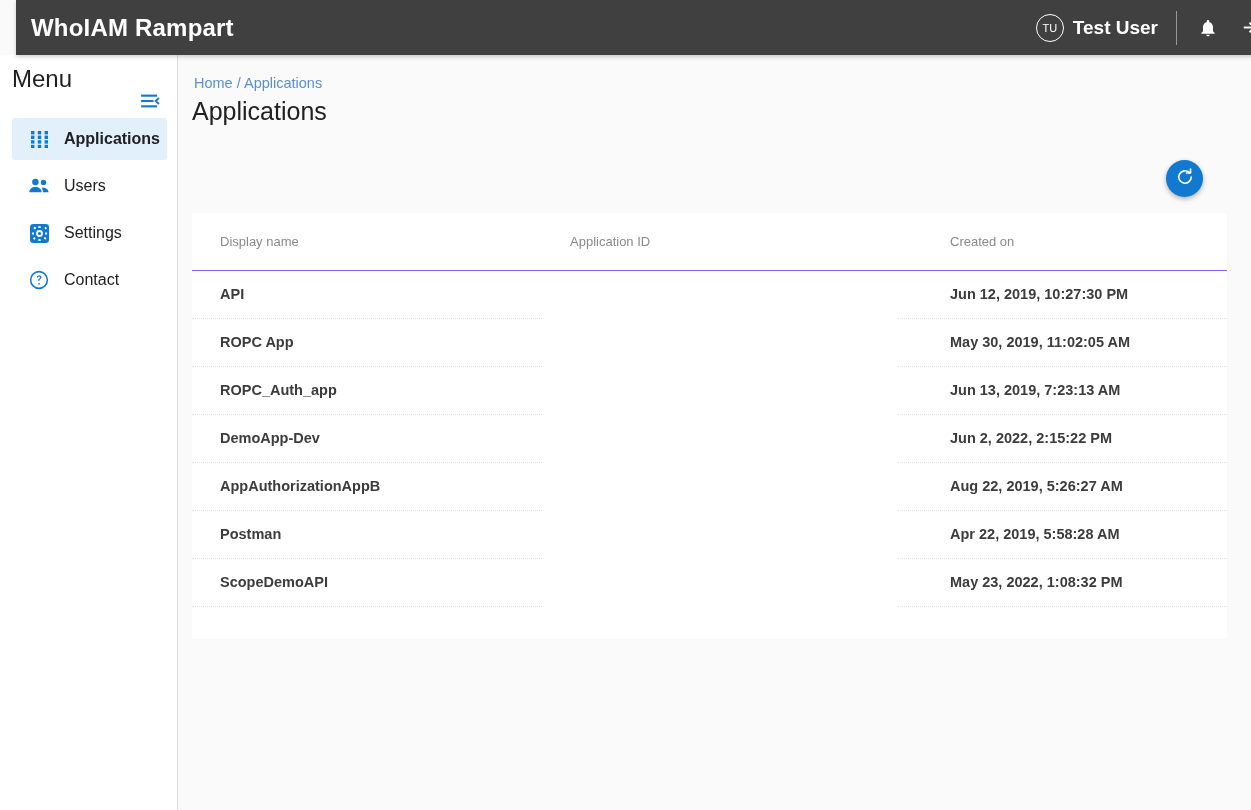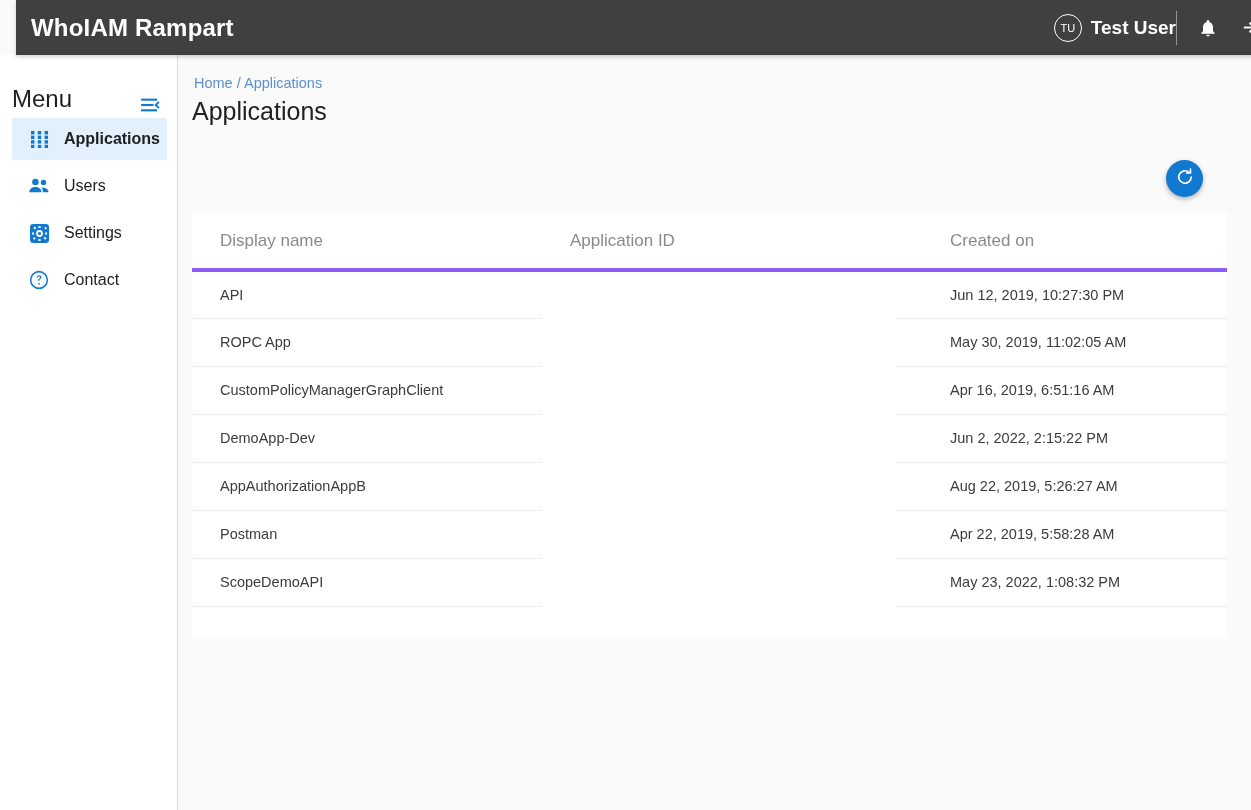--- a/index.html
+++ b/index.html
@@ -35,21 +35,21 @@
   }
   #avatar {
     width: 28px; height: 28px; border-radius: 50%;
     border: 1.6px solid #ffffff;
     color: #fff; font-size: 11px;
     display: flex; align-items: center; justify-content: center;
     margin-right: 9px;
   }
   #user-name {
     color: #fff; font-size: 19px; font-weight: bold;
-    white-space: nowrap;
+    margin-right: 18px; white-space: nowrap;
   }
   .bar-sep {
     width: 1px; height: 34px; background: rgba(255,255,255,.45);
     margin-right: 18px;
   }
   .bar-icon {
     width: 26px; height: 26px;
     display: flex; align-items: center; justify-content: center;
     margin-right: 16px;
     cursor: pointer;
@@ -58,23 +58,24 @@
 
   
   #sidebar {
     position: absolute; top: 55px; left: 0;
     width: 178px; height: 755px;
     background: #ffffff;
     border-right: 1px solid #dcdcdc;
     z-index: 20;
   }
   #menu-head {
-    display: flex; align-items: flex-end;
+    display: flex; align-items: flex-start;
     height: 48px; padding: 0 16px 0 12px;
     margin-top: 10px;
+    flex-direction: column;
   }
   #menu-title {
     font-size: 24px; color: #1f1f1f; font-weight: normal;
   }
   #menu-collapse { margin-left: auto; cursor: pointer; display: flex; }
 
   .nav-item {
     display: flex; align-items: center;
     height: 42px;
     margin: 5px 10px 5px 12px;
@@ -136,37 +137,37 @@
 
   
   #table-card {
     position: absolute; top: 158px; left: 14px;
     width: 1035px; height: 625px;
     background: #ffffff;
   }
   table { border-collapse: collapse; width: 100%; table-layout: fixed; }
   th {
     text-align: left; font-weight: normal;
-    font-size: 17px; color: #8a8a8a;
+    font-size: 13px; color: #8a8a8a;
     height: 57px; padding: 0;
-    border-bottom: 4px solid #8b5cf6;
+    border-bottom: 1px solid #8b5cf6;
     vertical-align: middle;
   }
   td {
     font-size: 14.5px; color: #3c3c3c;
     height: 48px; padding: 0;
     border-bottom: 1px dotted #e0e0e0;
     vertical-align: middle;
     white-space: nowrap;
   }
   td.empty-cell { border-bottom: none; }
   .col-name { width: 350px; padding-left: 28px !important; }
   .col-appid { width: 355px; padding-left: 28px !important; }
   .col-created { width: 330px; padding-left: 53px !important; }
-  tbody tr { cursor: pointer; }
+  tbody tr { cursor: pointer; font-weight: bold; }
 
   
   #paginator {
     position: absolute; left: 14px; top: 744px;
     width: 1035px; height: 52px;
     background: #ffffff;
     display: flex; align-items: center; justify-content: flex-end;
     padding-right: 22px;
   }
   .pg-btn {
@@ -315,23 +316,23 @@
             <td class="col-name">API</td>
             <td class="col-appid empty-cell"></td>
             <td class="col-created">Jun 12, 2019, 10:27:30 PM</td>
           </tr>
           <tr>
             <td class="col-name">ROPC App</td>
             <td class="col-appid empty-cell"></td>
             <td class="col-created">May 30, 2019, 11:02:05 AM</td>
           </tr>
           <tr>
-            <td class="col-name">CustomPolicyManagerGraphClient</td>
-            <td class="col-appid empty-cell"></td>
-            <td class="col-created">Apr 16, 2019, 6:51:16 AM</td>
+            <td class="col-name">ROPC_Auth_app</td>
+            <td class="col-appid empty-cell"></td>
+            <td class="col-created">Jun 13, 2019, 7:23:13 AM</td>
           </tr>
           <tr>
             <td class="col-name">DemoApp-Dev</td>
             <td class="col-appid empty-cell"></td>
             <td class="col-created">Jun 2, 2022, 2:15:22 PM</td>
           </tr>
           <tr>
             <td class="col-name">AppAuthorizationAppB</td>
             <td class="col-appid empty-cell"></td>
             <td class="col-created">Aug 22, 2019, 5:26:27 AM</td>

